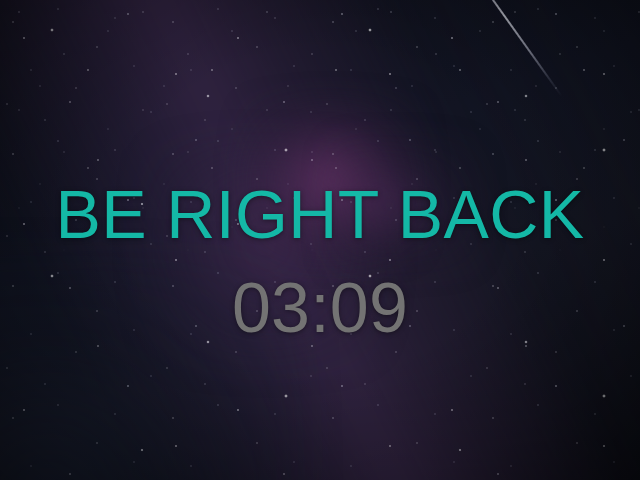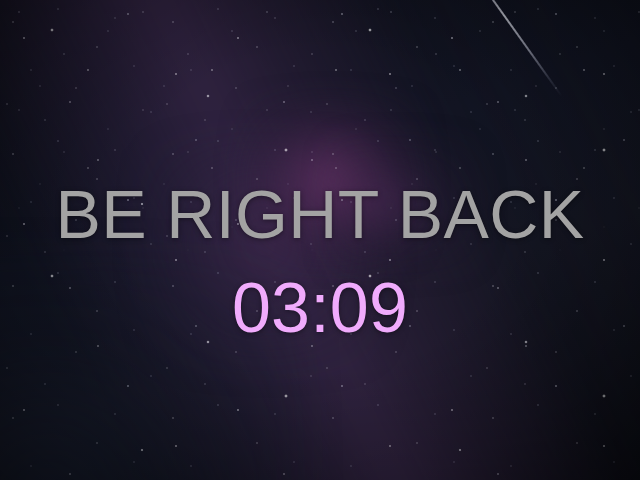--- a/index.html
+++ b/index.html
@@ -200,36 +200,36 @@
     display: flex;
     flex-direction: column;
     align-items: center;
   }
   .headline {
     position: absolute;
     top: 178px;
     left: 0;
     width: 640px;
     text-align: center;
-    color: #a3a3a3;
+    color: #14b8a6;
     font-family: "Liberation Sans", sans-serif;
     font-size: 68px;
     font-weight: 400;
     line-height: 72px;
     letter-spacing: 0.4px;
     white-space: nowrap;
     text-shadow: 0 1px 5px rgba(0,0,0,0.42);
   }
   .timer {
     position: absolute;
     top: 271px;
     left: 0;
     width: 640px;
     text-align: center;
-    color: #f0abfc;
+    color: #737373;
     font-family: "Liberation Sans", sans-serif;
     font-size: 70px;
     font-weight: 400;
     line-height: 74px;
     letter-spacing: 0.2px;
     white-space: nowrap;
     text-shadow: 0 1px 5px rgba(0,0,0,0.42);
   }
 </style>
 </head>

